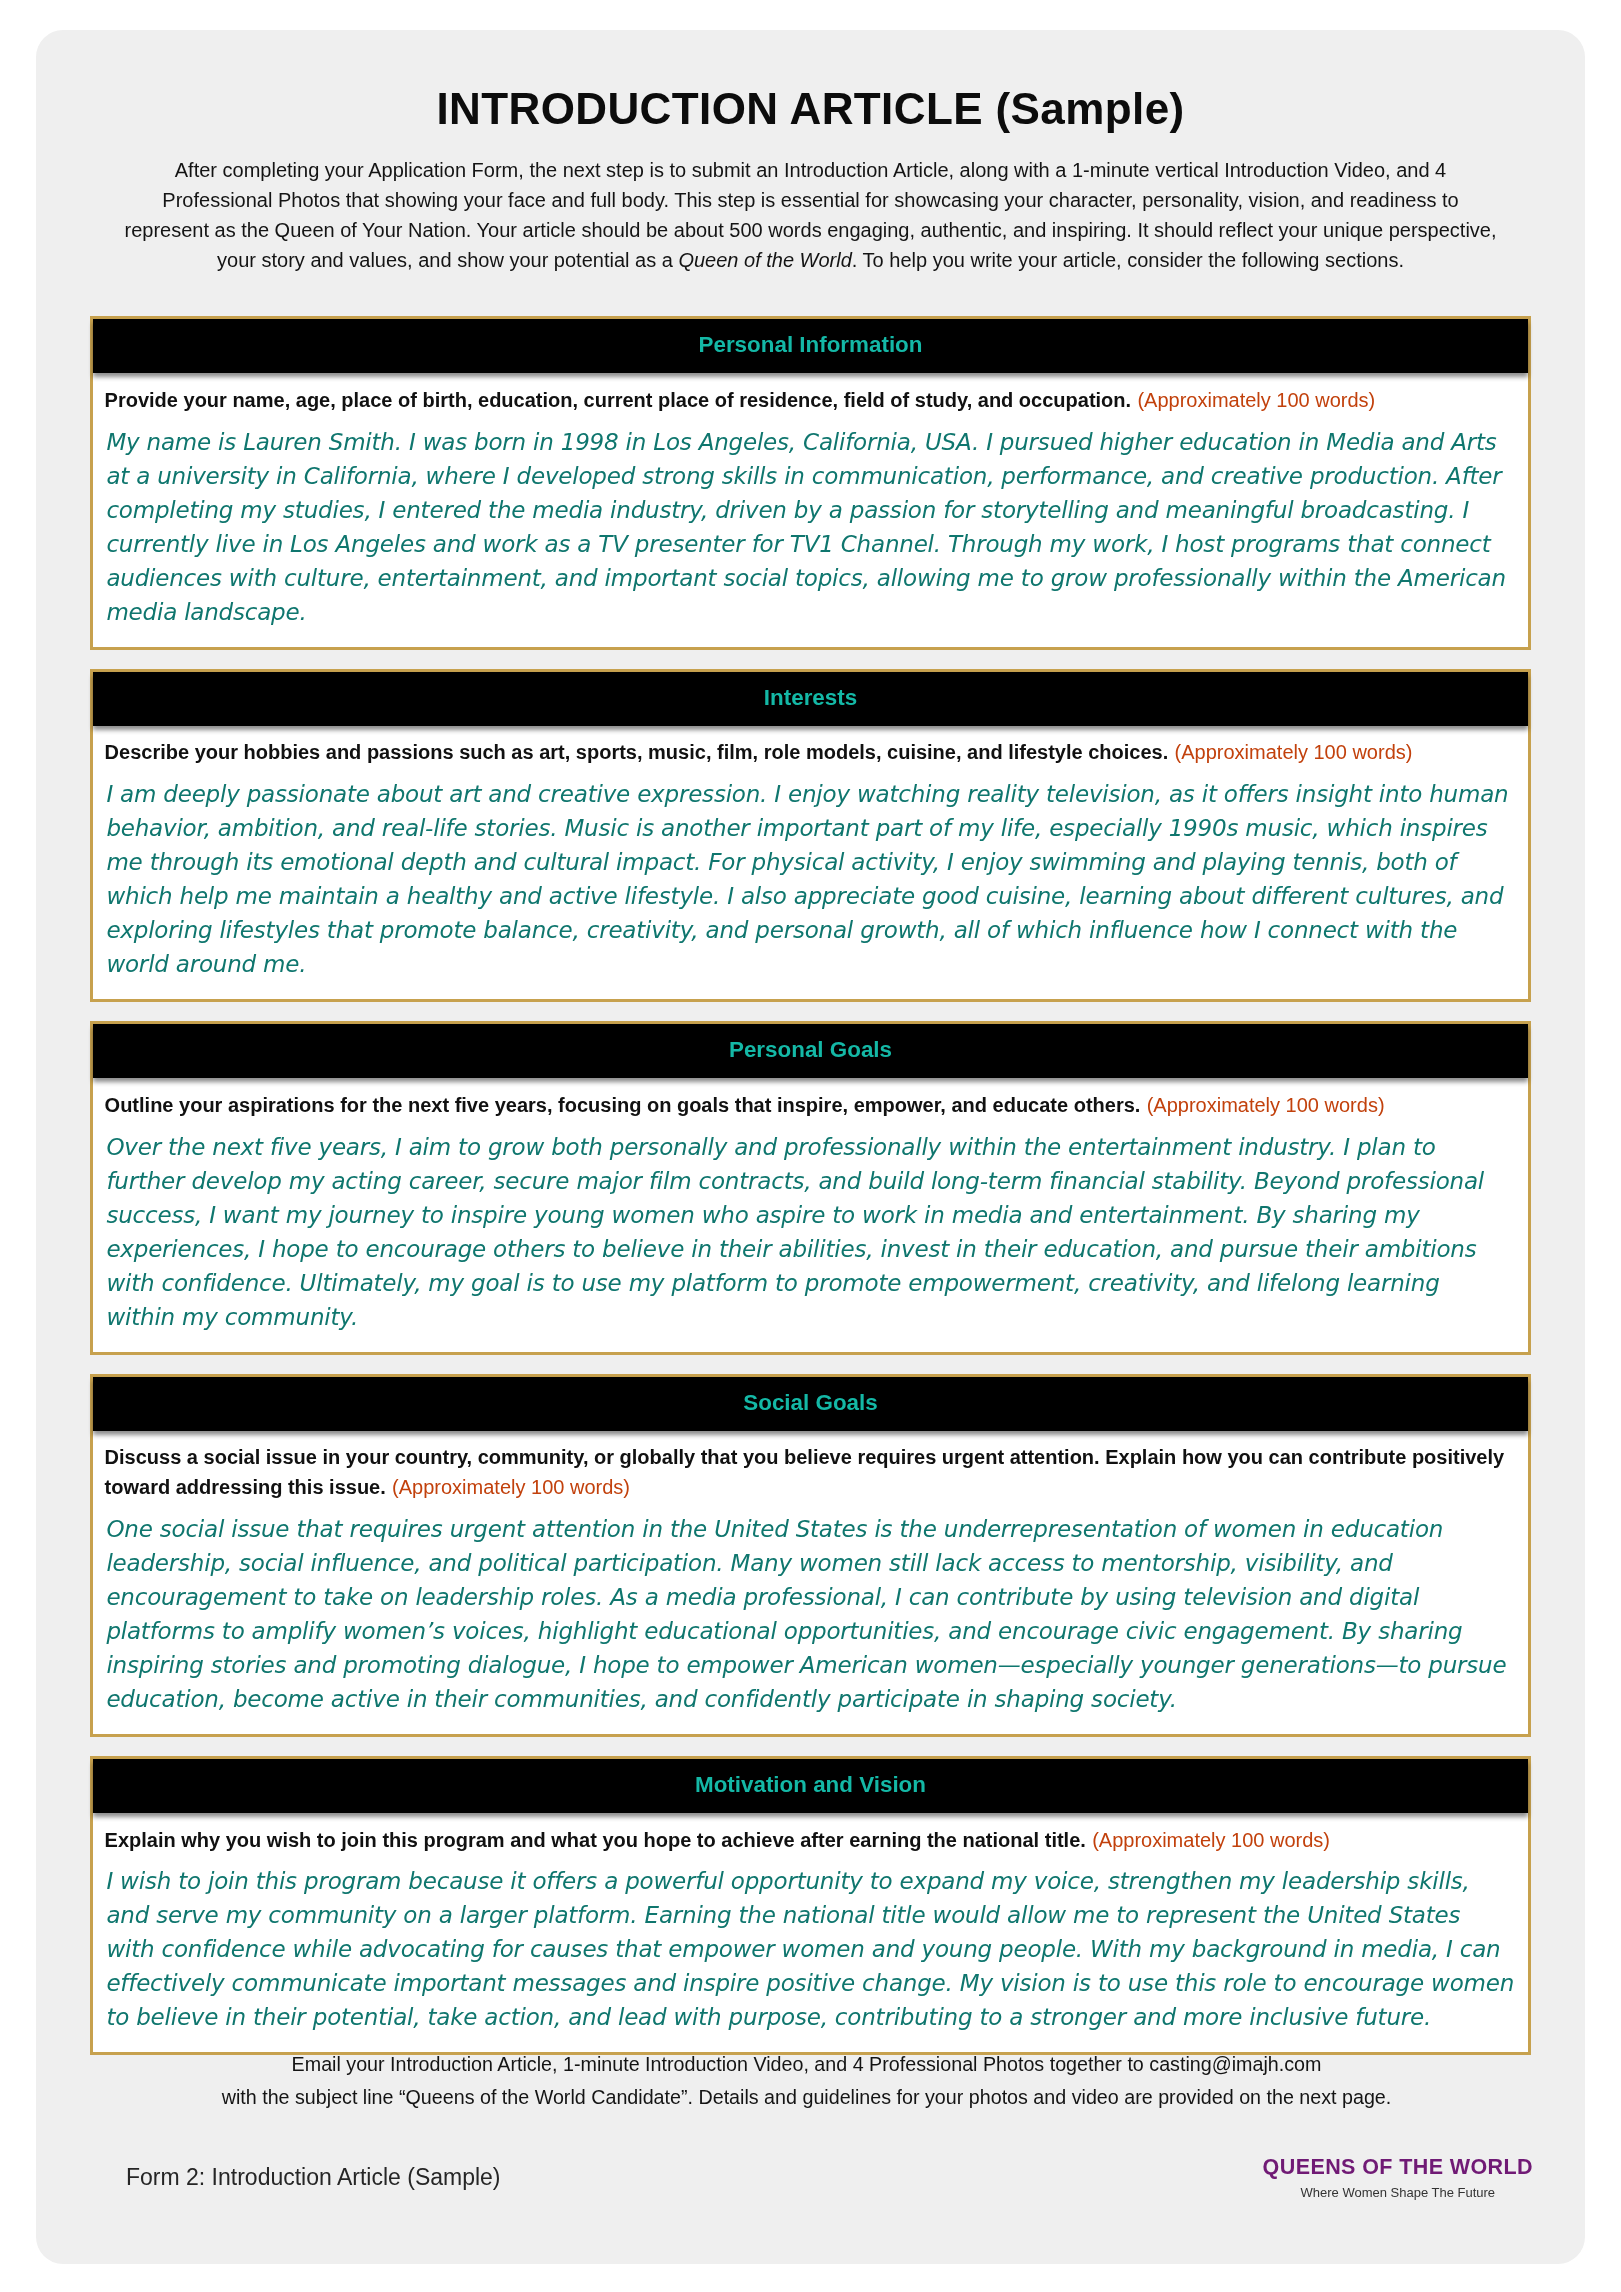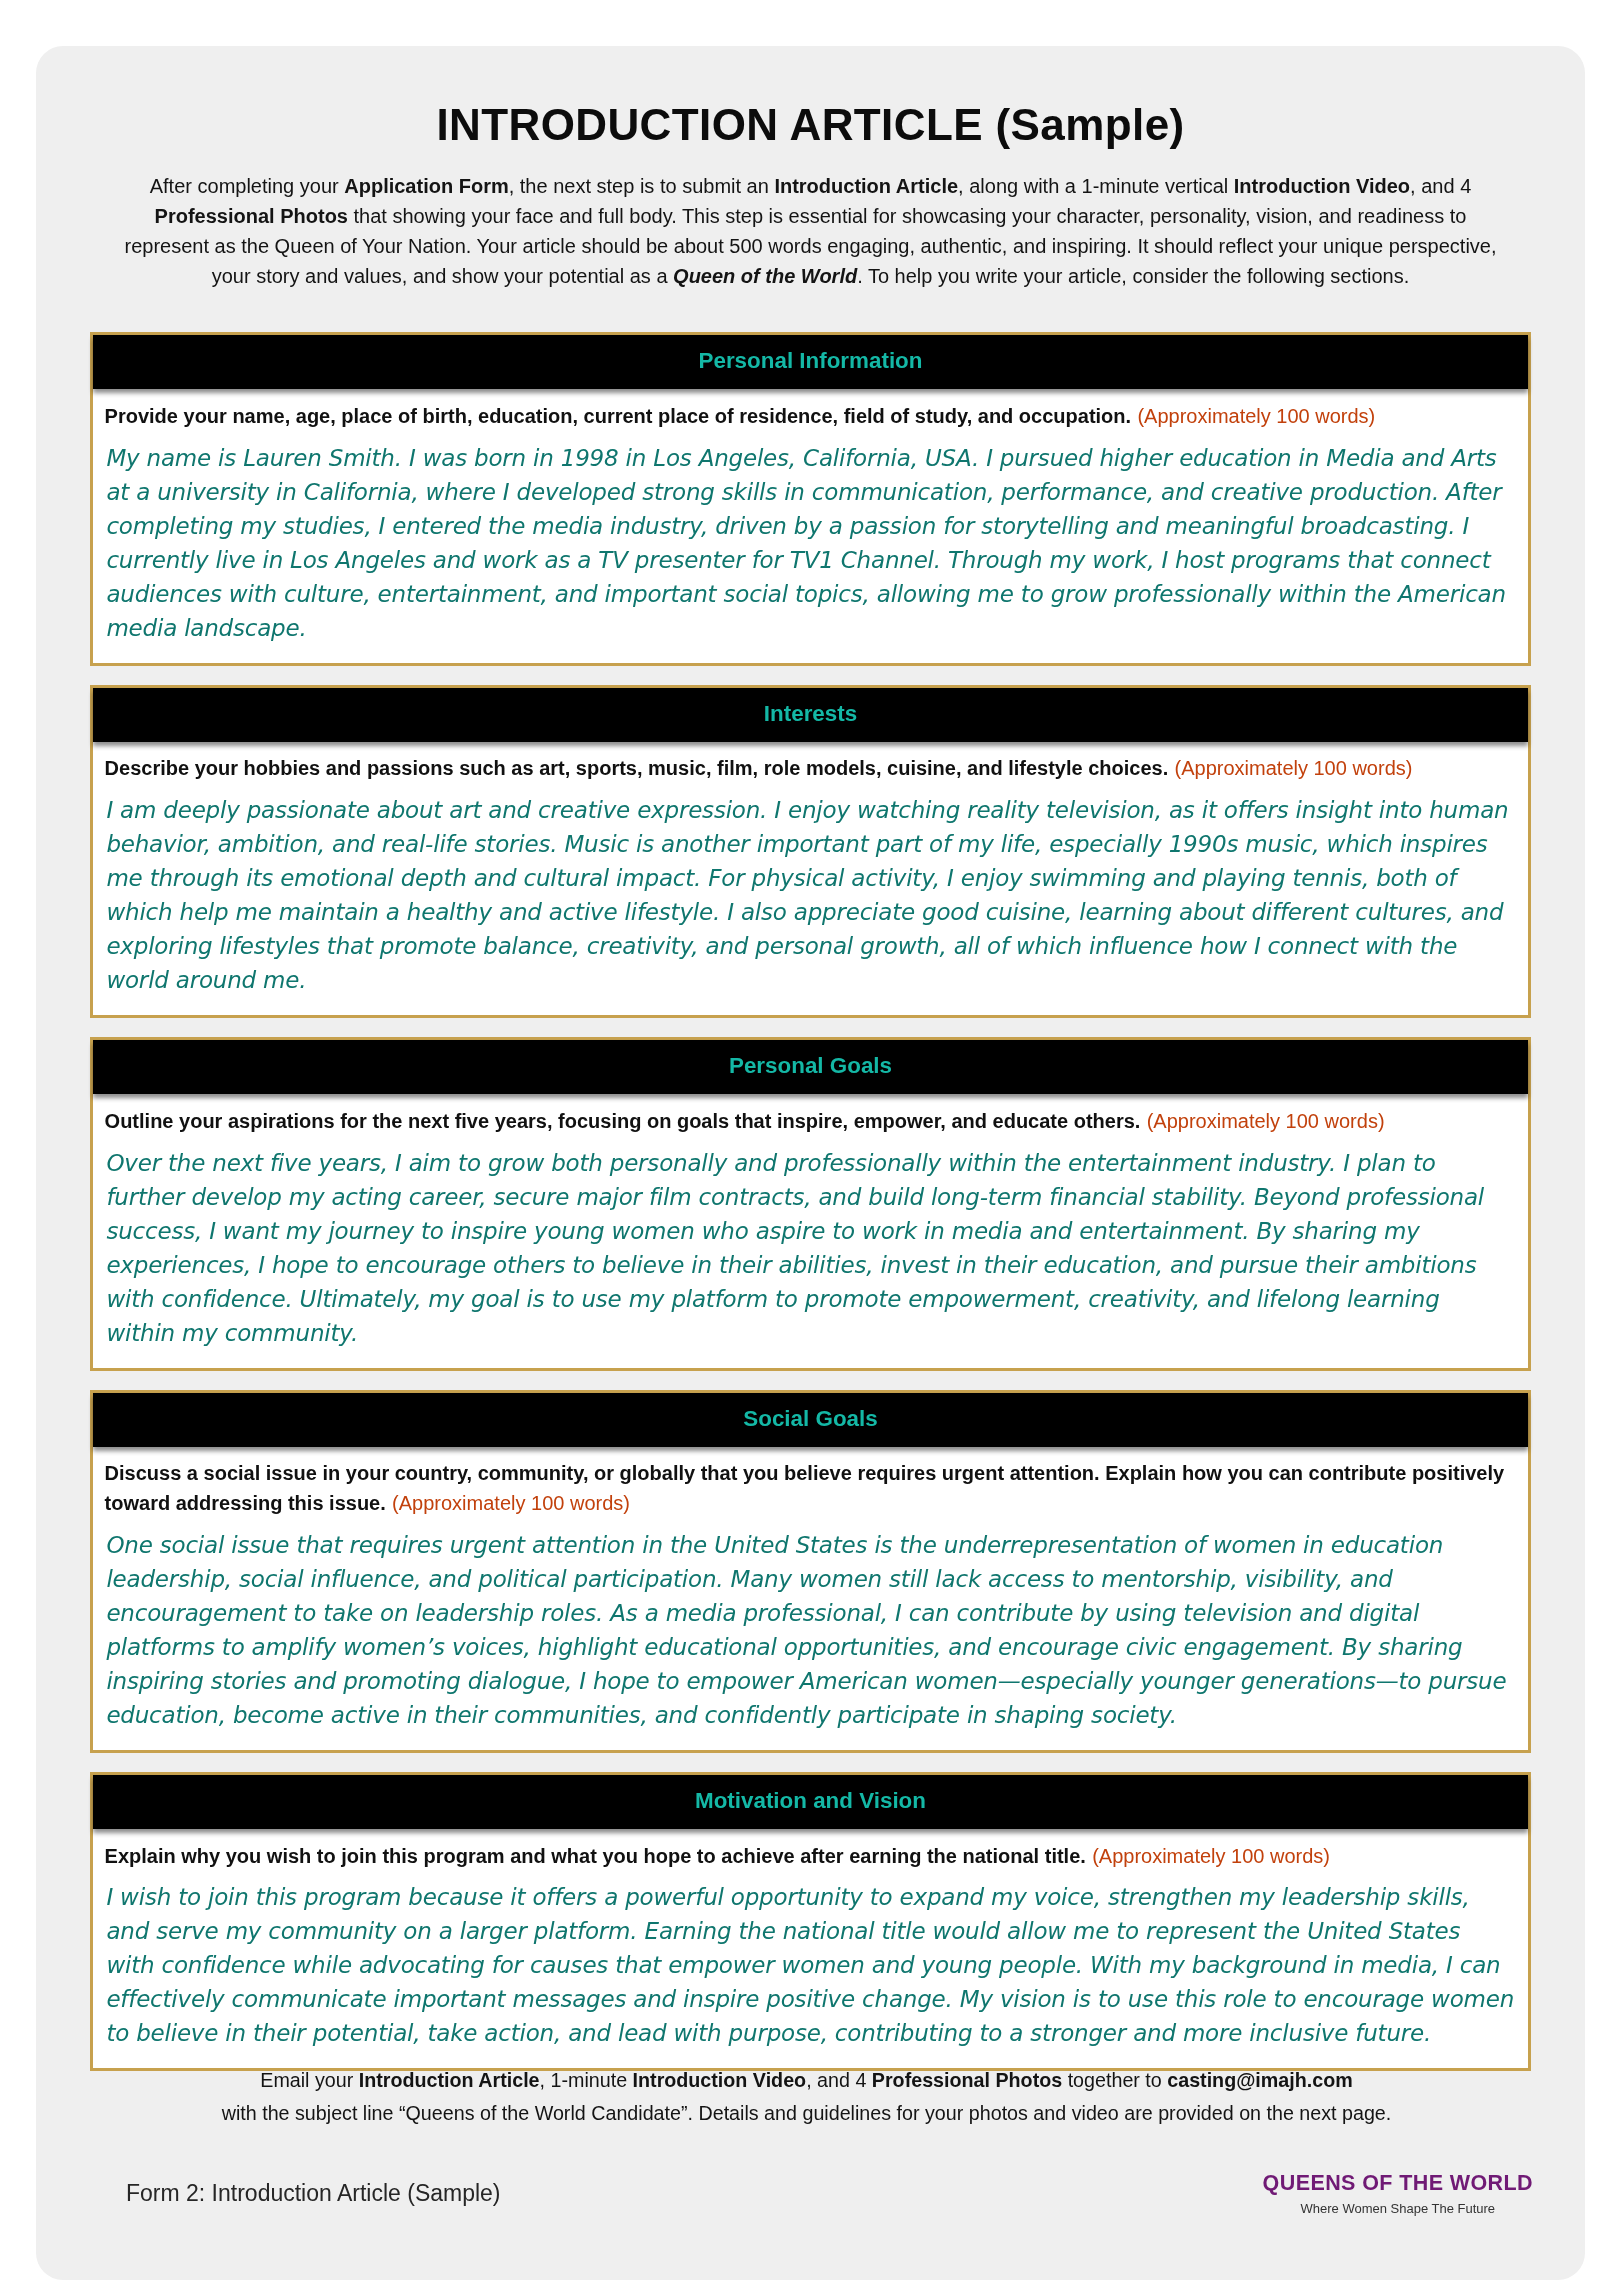--- a/index.html
+++ b/index.html
@@ -10,40 +10,39 @@
     font-family: "Liberation Sans", sans-serif;
     color: #111;
   }
   .card {
     position: absolute;
     left: 36px; top: 29.6px;
     width: 1549px; height: 2234px;
     background: #efefef;
     border-radius: 27px;
     overflow: hidden;
-    margin-top: 16px;
   }
   .content { padding: 54px 54px 0; }
 
   .page-title {
     margin: 0 0 21.5px;
     text-align: center;
     font-size: 44px;
     font-weight: bold;
     letter-spacing: 0.4px;
     color: #0c0c0c;
   }
   .intro {
     margin: 0 32px 41px;
     text-align: center;
     font-size: 20px;
     line-height: 30px;
     color: #141414;
   }
-  .b { font-weight: bold; }
+  .b { font-weight: normal; }
   .i { font-style: italic; }
 
   .section {
     border: 3.6px solid #c7a14e;
     background: #ffffff;
     margin-bottom: 19px;
   }
   .section-header {
     position: relative;
     background: #000000;

